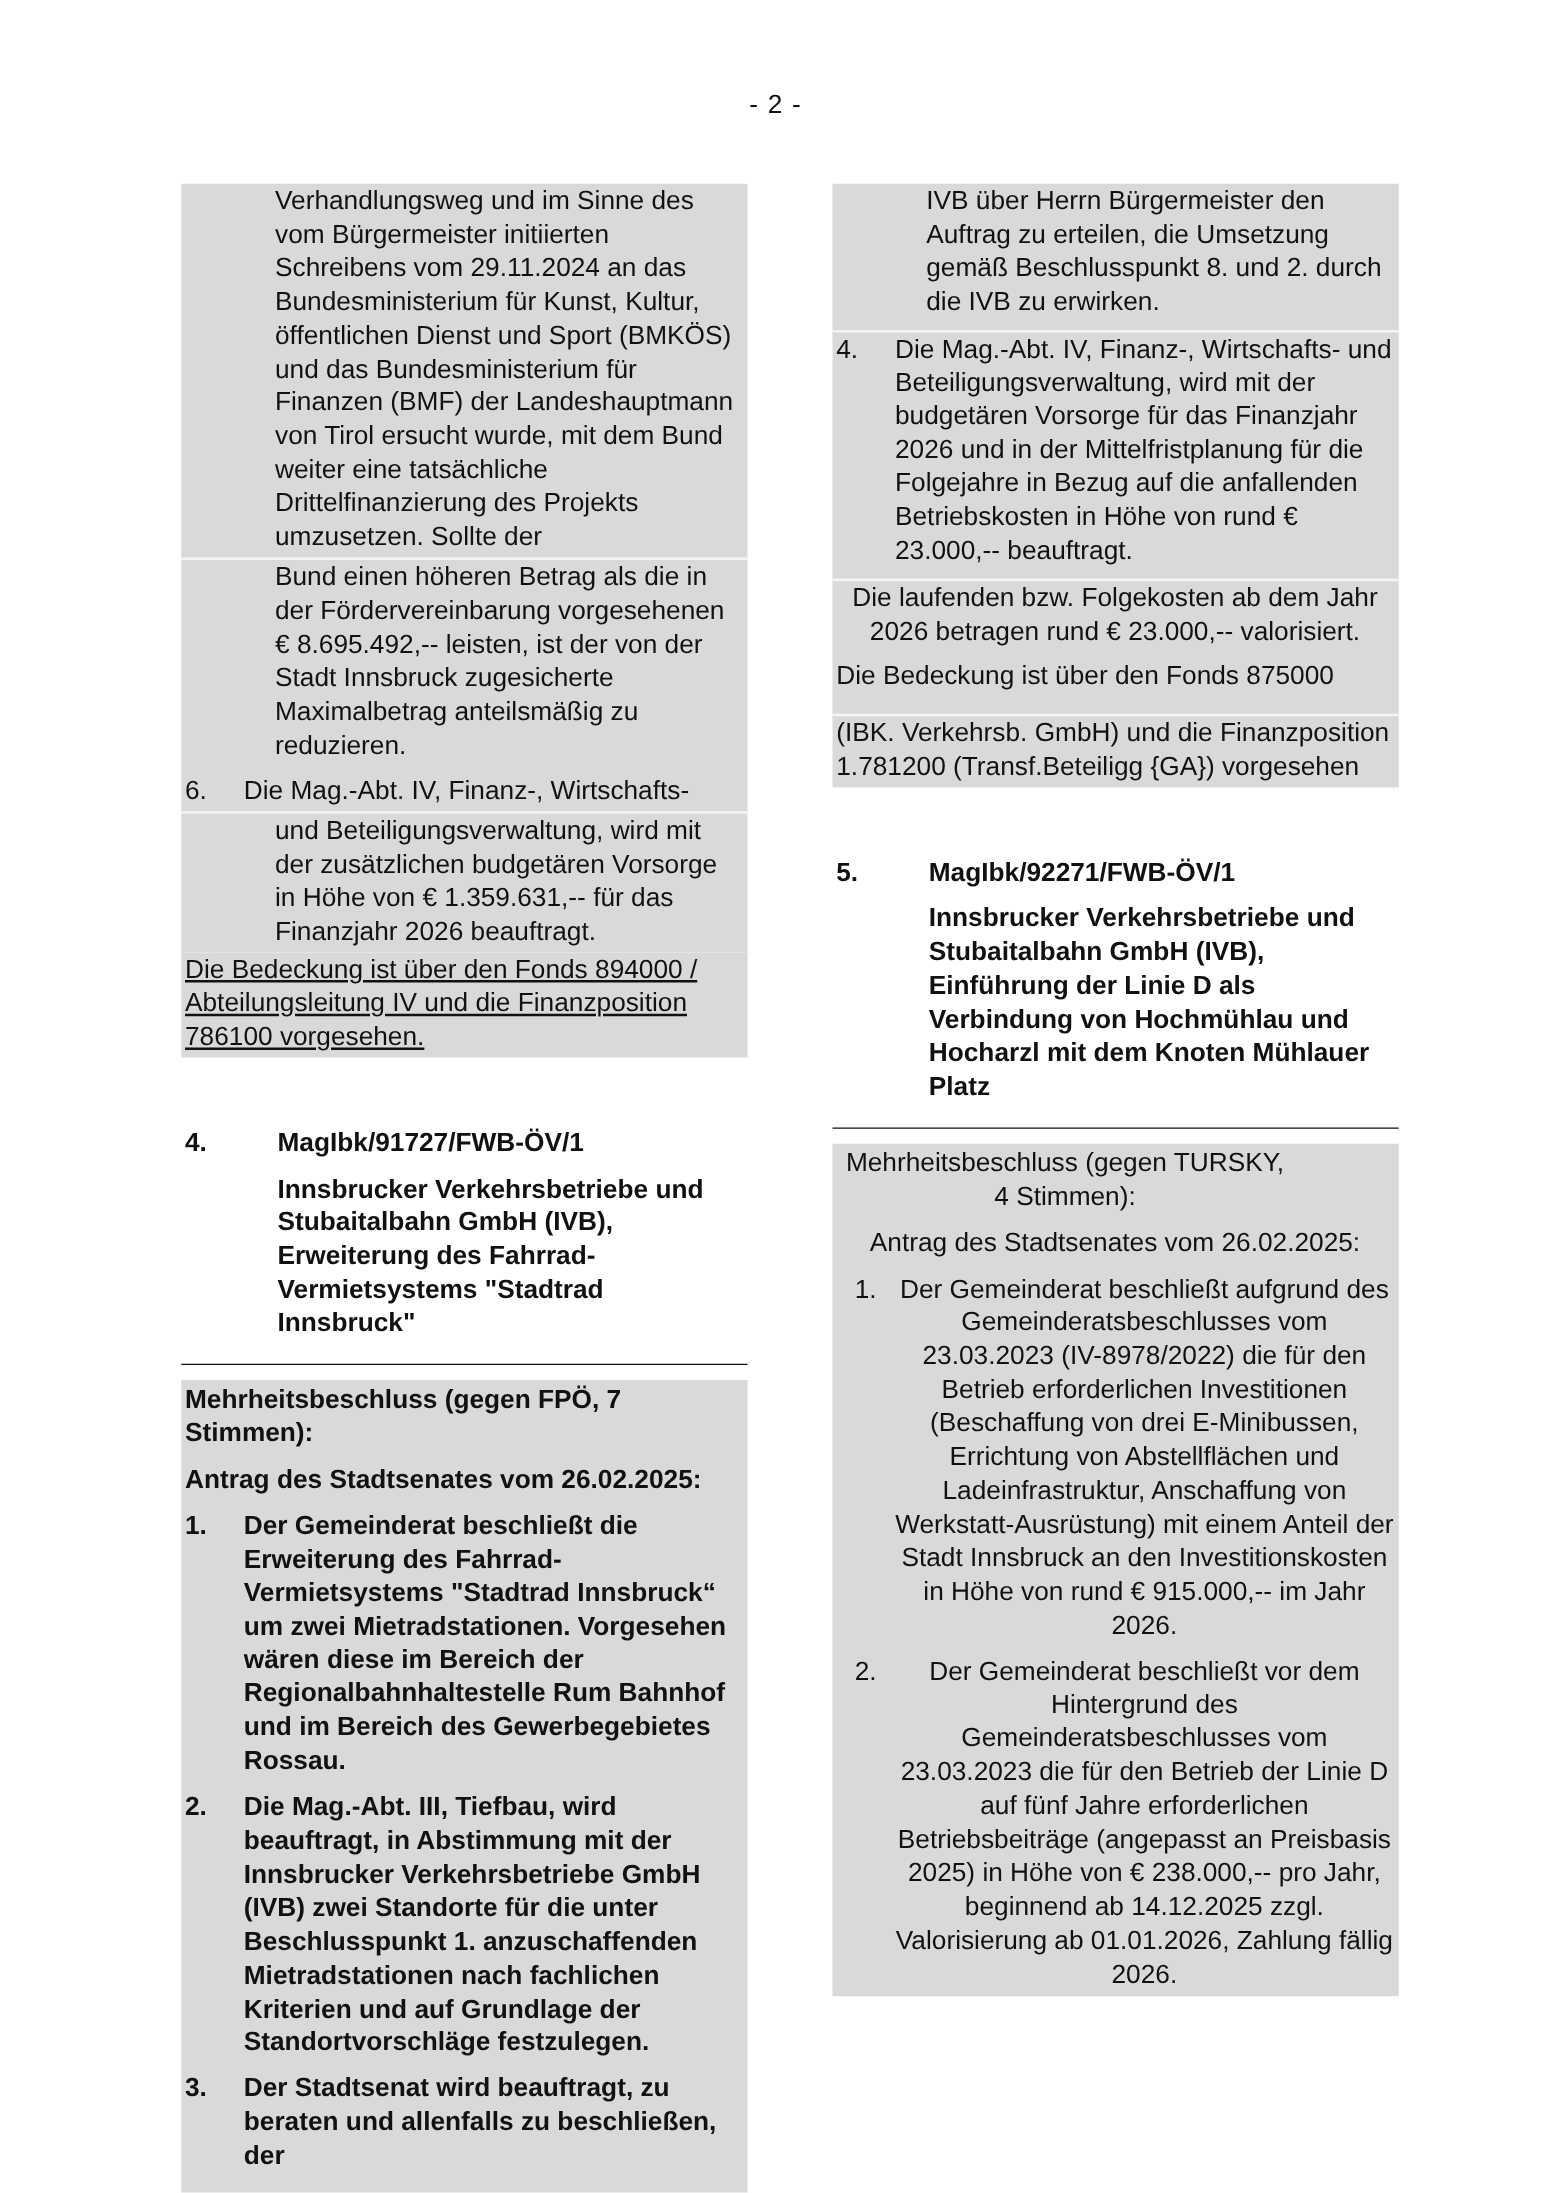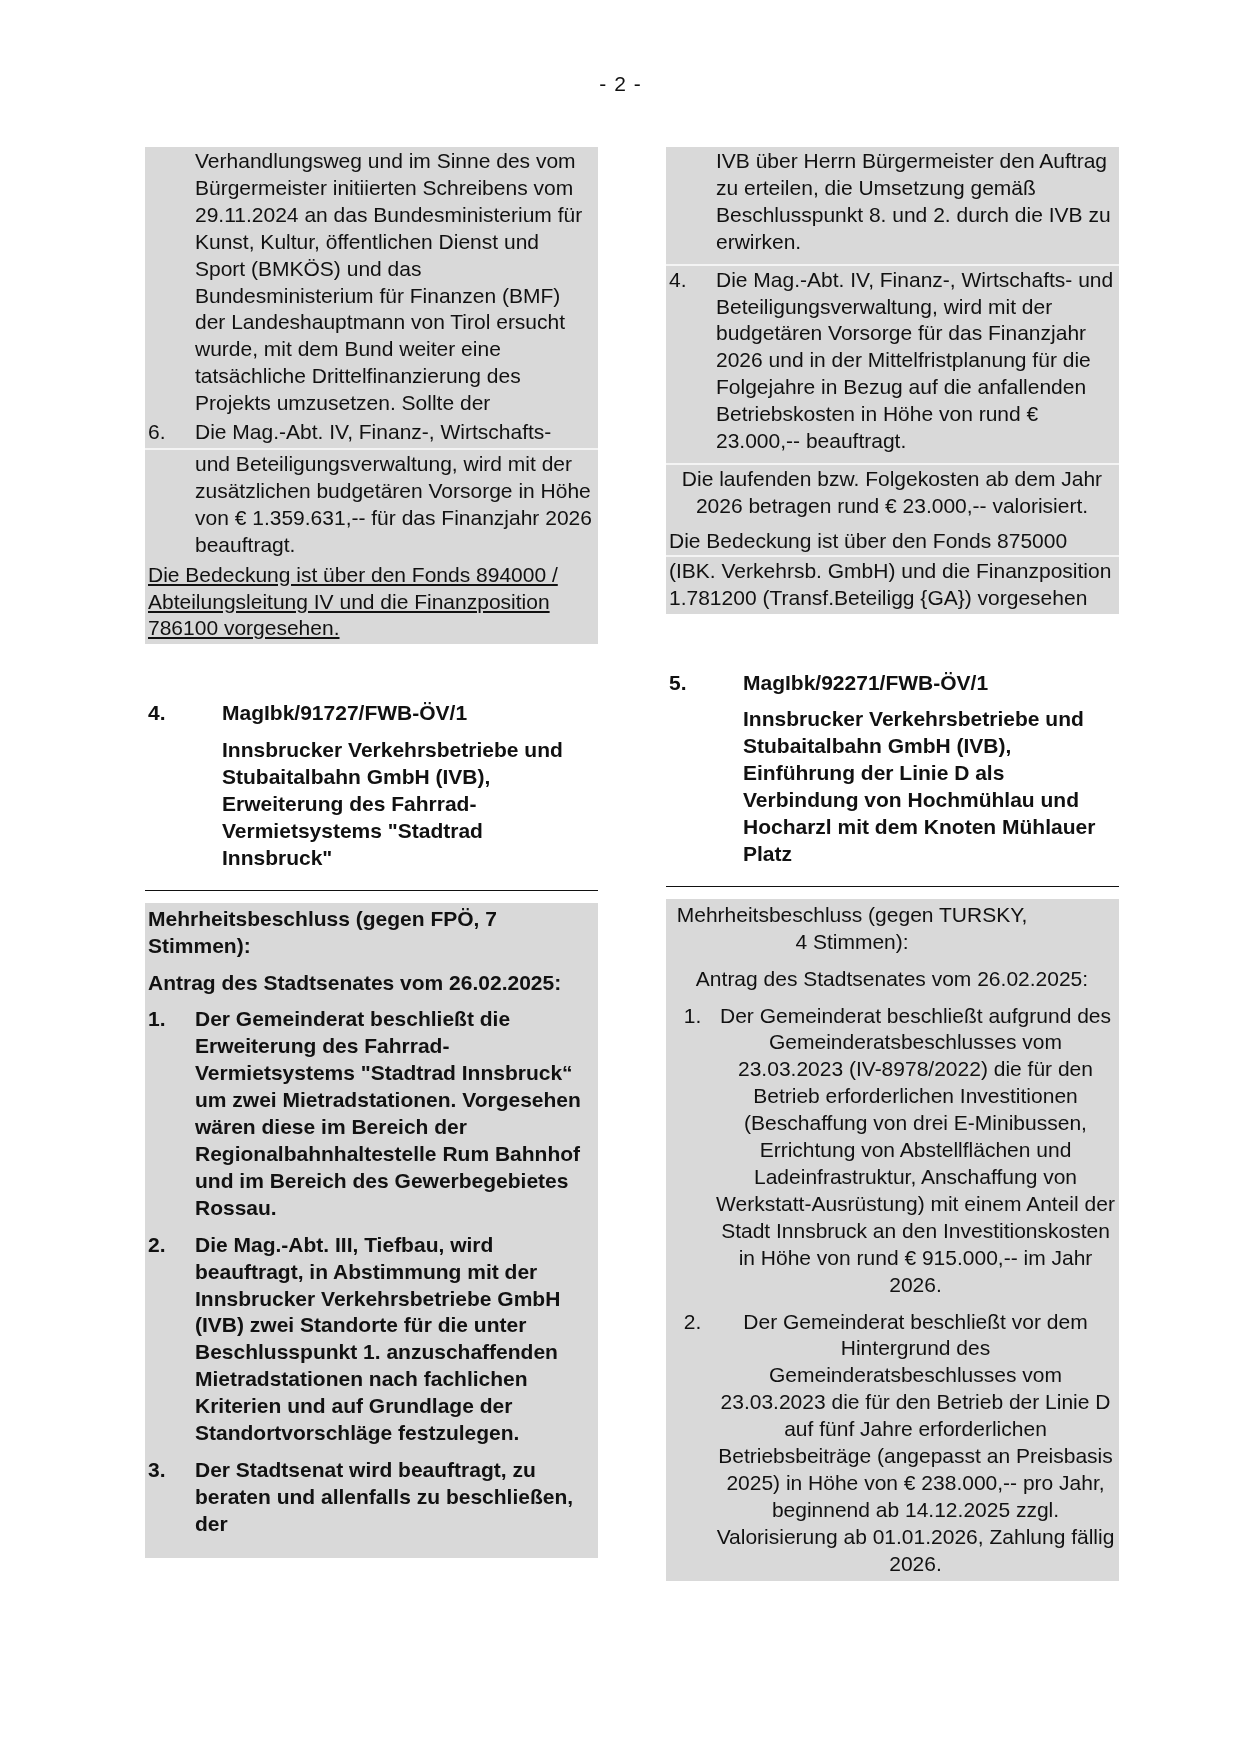--- a/index.html
+++ b/index.html
@@ -44,21 +44,21 @@
     .item {
       display: flex;
       margin-bottom: 10px;
     }
     .item:last-child { margin-bottom: 0; }
     .item-num {
       width: 47px;
       flex: 0 0 47px;
     }
     .item-text { flex: 1; }
-    .cont { padding-left: 50px; }
+    .cont { padding-left: 75px; }
 
     .para { margin: 0 0 10px 0; }
     .para:last-child { margin-bottom: 0; }
 
     .gap-block { margin-top: 10px; text-decoration: underline; }
 
     .agenda {
       margin-top: 56px;
       font-weight: bold;
       font-size: 21px;
@@ -78,20 +78,21 @@
     }
     .after-head { margin-top: 12px; }
   </style>
 </head>
 <body>
 
 <div class="page-number">- 2 -</div>
 
 <div class="column col-left">
   <div class="shade cont">Verhandlungsweg und im Sinne des vom Bürgermeister initiierten Schreibens vom 29.11.2024 an das Bundesministerium für Kunst, Kultur, öffentlichen Dienst und Sport (BMKÖS) und das Bundesministerium für Finanzen (BMF) der Landeshauptmann von Tirol ersucht wurde, mit dem Bund weiter eine tatsächliche Drittelfinanzierung des Projekts umzusetzen. Sollte der</div>
+  <div class="shade cont sep" style="padding-bottom:10px;">Bund einen höheren Betrag als die in der Fördervereinbarung vorgesehenen € 8.695.492,-- leisten, ist der von der Stadt Innsbruck zugesicherte Maximalbetrag anteilsmäßig zu reduzieren.</div>
 
   <div class="shade" style="padding-top:0;">
     <div class="item" style="margin-bottom:0;">
       <span class="item-num">6.</span>
       <span class="item-text">Die Mag.-Abt. IV, Finanz-, Wirtschafts-</span>
     </div>
   </div>
   <div class="shade cont sep">und Beteiligungsverwaltung, wird mit der zusätzlichen budgetären Vorsorge in Höhe von € 1.359.631,-- für das Finanzjahr 2026 beauftragt.</div>
 
   <div class="shade gap-block">Die Bedeckung ist über den Fonds 894000 / Abteilungsleitung IV und die Finanzposition 786100 vorgesehen.</div>
@@ -127,21 +128,21 @@
 
   <div class="shade sep" style="padding-bottom:8px;">
     <div class="item" style="margin-bottom:0;">
       <span class="item-num">4.</span>
       <span class="item-text">Die Mag.-Abt. IV, Finanz-, Wirtschafts- und Beteiligungsverwaltung, wird mit der budgetären Vorsorge für das Finanzjahr 2026 und in der Mittelfristplanung für die Folgejahre in Bezug auf die anfallenden Betriebskosten in Höhe von rund € 23.000,-- beauftragt.</span>
     </div>
   </div>
 
   <div class="shade sep" style="padding-bottom:8px;text-align:center;">Die laufenden bzw. Folgekosten ab dem Jahr 2026 betragen rund € 23.000,-- valorisiert.</div>
 
-  <div class="shade" style="padding-top:0;padding-bottom:0;">Die Bedeckung ist über den Fonds 875000</div>
+  <div class="shade" style="padding-top:0;padding-bottom:16px;">Die Bedeckung ist über den Fonds 875000</div>
   <div class="shade sep">(IBK. Verkehrsb. GmbH) und die Finanzposition 1.781200 (Transf.Beteiligg {GA}) vorgesehen</div>
 
   <div class="agenda">
     <div class="agenda-head">
       <span class="agenda-num">5.</span>
       <span>MagIbk/92271/FWB-ÖV/1</span>
     </div>
     <div class="agenda-title">Innsbrucker Verkehrsbetriebe und Stubaitalbahn GmbH (IVB), Einführung der Linie D als Verbindung von Hochmühlau und Hocharzl mit dem Knoten Mühlauer Platz</div>
   </div>
 

